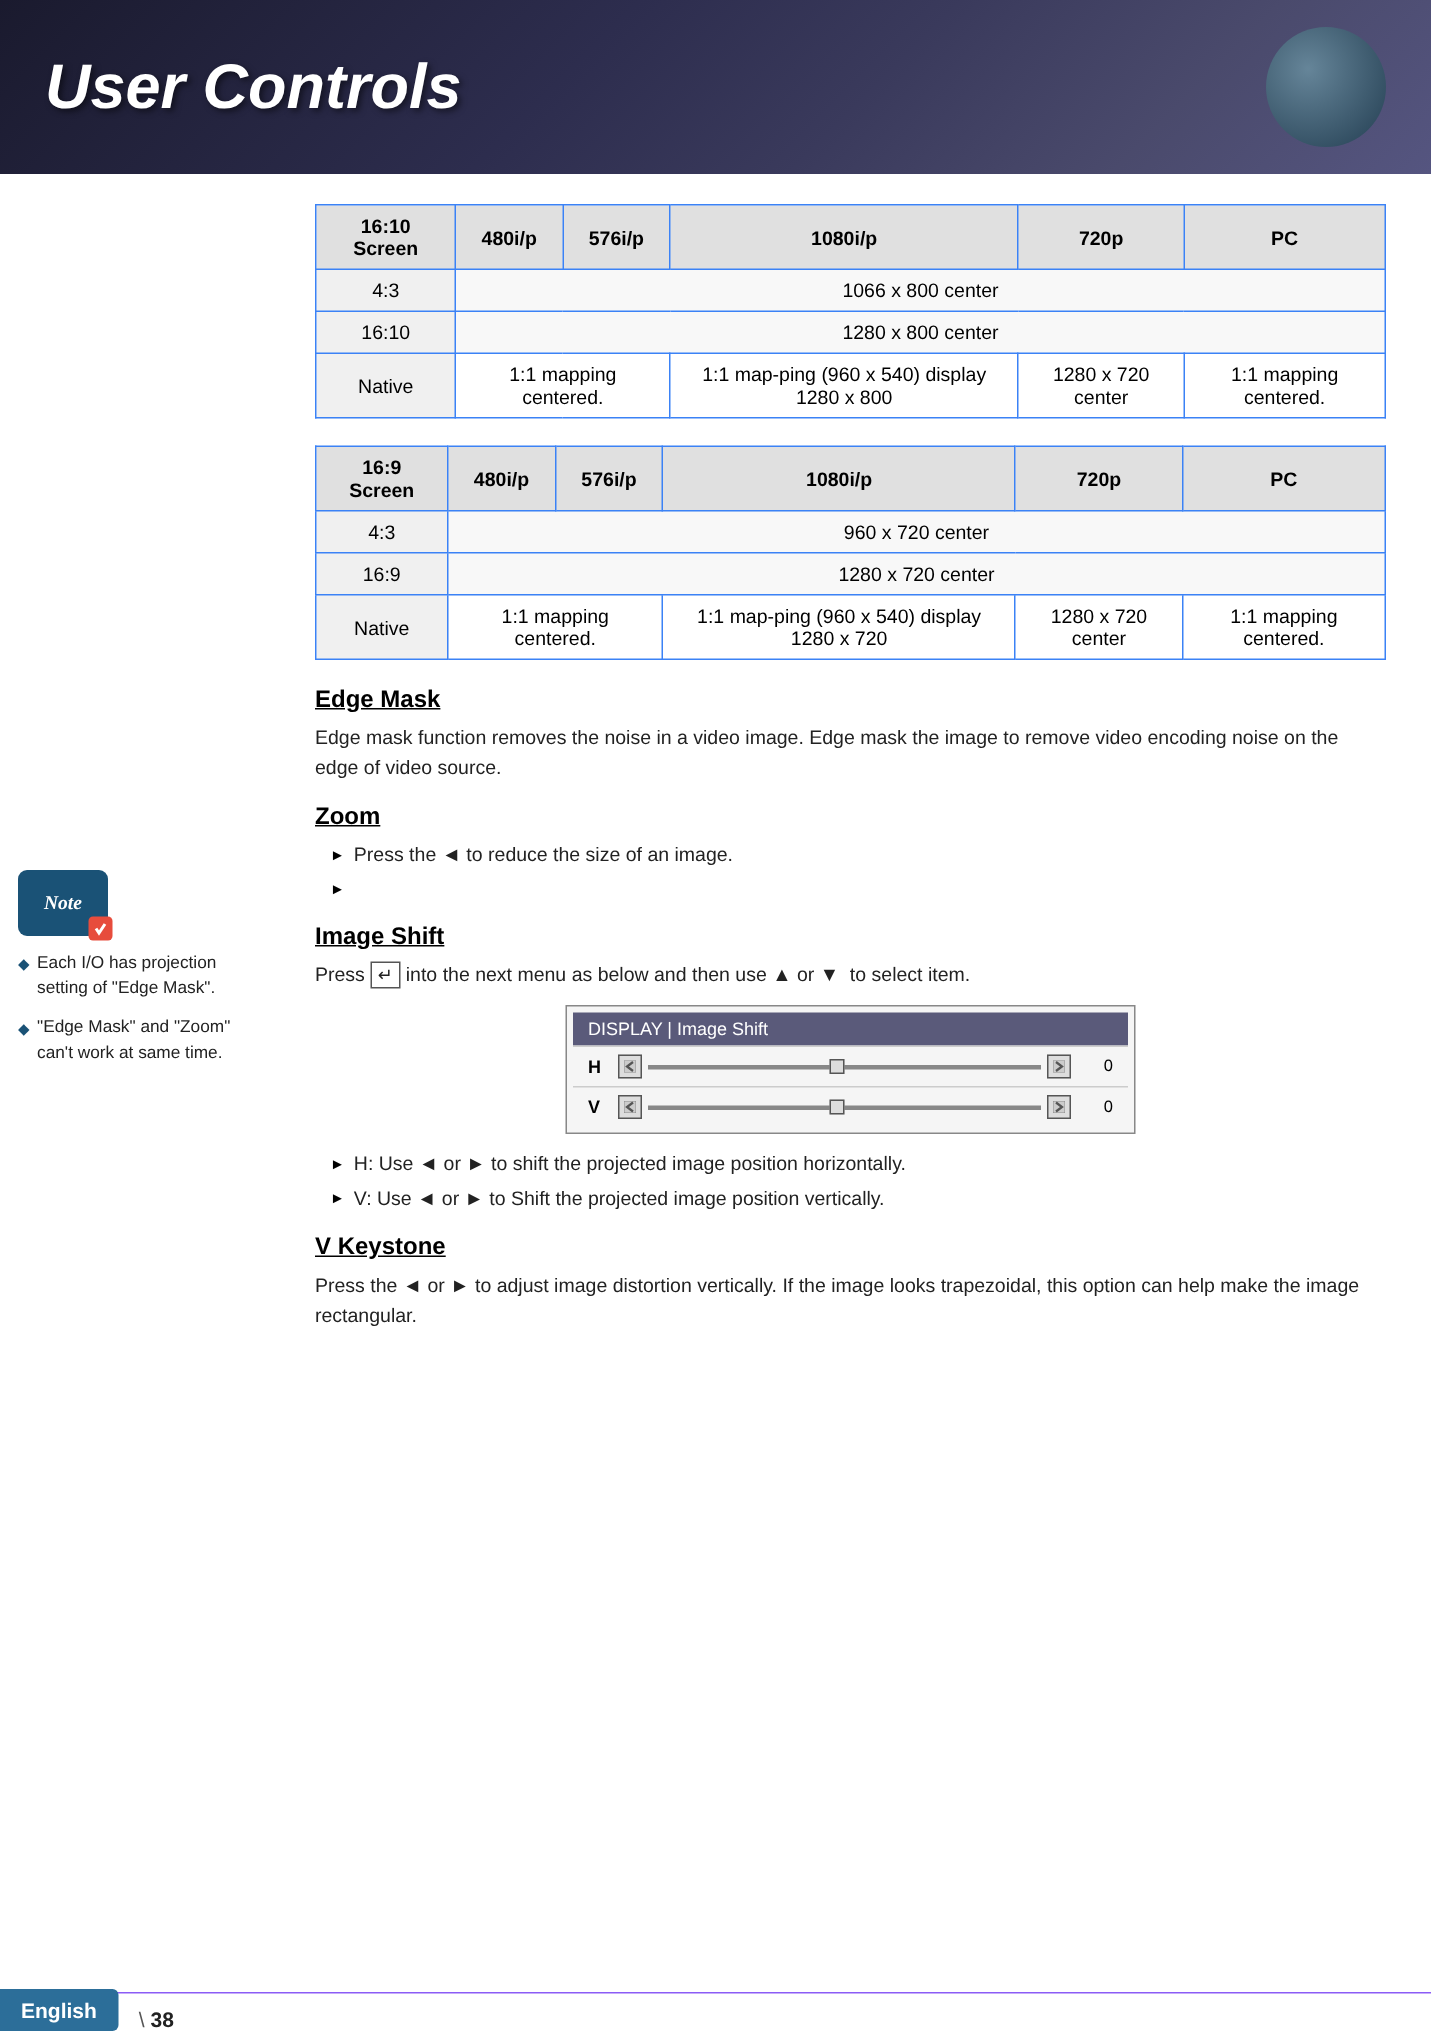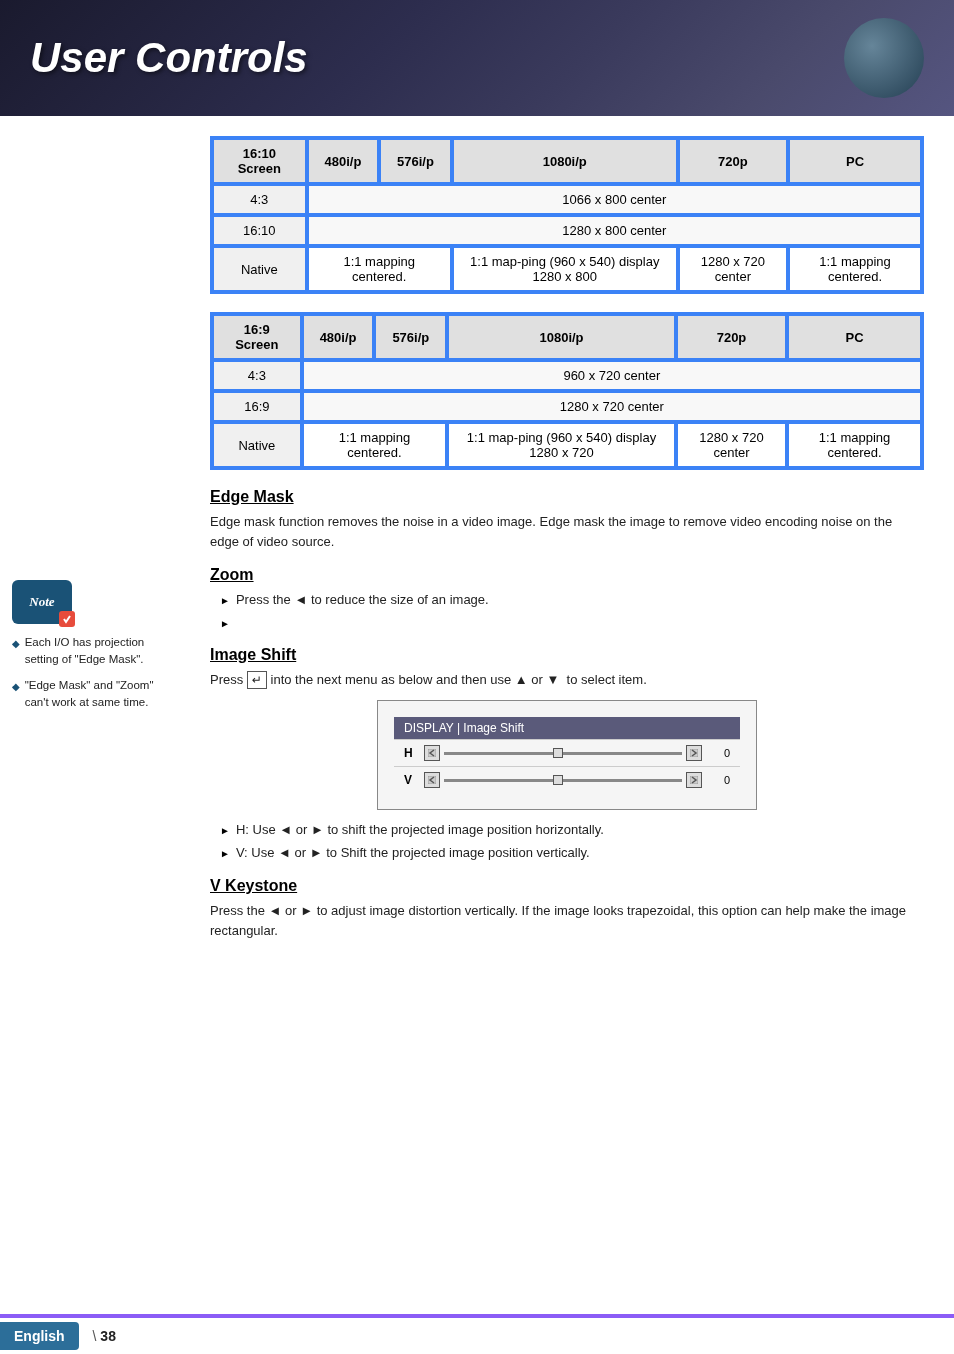--- a/index.html
+++ b/index.html
@@ -42,21 +42,21 @@
     }
 
     
     table {
       border-collapse: collapse;
       width: 100%;
       margin-bottom: 18px;
       font-size: 13px;
     }
     th, td {
-      border: 4px solid #3b82f6;
+      border: 1px solid #3b82f6;
       padding: 6px 10px;
       text-align: center;
       vertical-align: middle;
     }
     th {
       background: #e0e0e0;
       font-weight: bold;
     }
     td.row-header {
       background: #f0f0f0;
@@ -155,21 +155,21 @@
       margin-top: 3px;
       flex-shrink: 0;
     }
 
     
     .imgshift-box {
       border: 1px solid #888;
       background: #f5f5f5;
       margin: 10px auto;
       width: 380px;
-      padding: 16px;
+      padding: 4px;
       font-size: 12px;
     }
     .imgshift-header {
       background: #5a5a7a;
       color: white;
       padding: 4px 10px;
       font-size: 12px;
     }
     .imgshift-row {
       display: flex;
@@ -219,25 +219,25 @@
       font-size: 11px;
       margin-left: 4px;
     }
 
     
     .footer {
       position: absolute;
       bottom: 0;
       left: 0;
       right: 0;
-      height: 40px;
-      display: flex;
-      align-items: center;
+      height: 26px;
+      display: flex;
+      align-items: flex-end;
       background: #fff;
-      border-top: 4px solid #8b5cf6;
+      border-top: 1px solid #8b5cf6;
     }
     .footer-badge {
       background: #2c6e99;
       color: white;
       padding: 6px 14px;
       font-size: 14px;
       font-weight: bold;
       border-radius: 0 4px 4px 0;
       margin-left: 0;
     }

